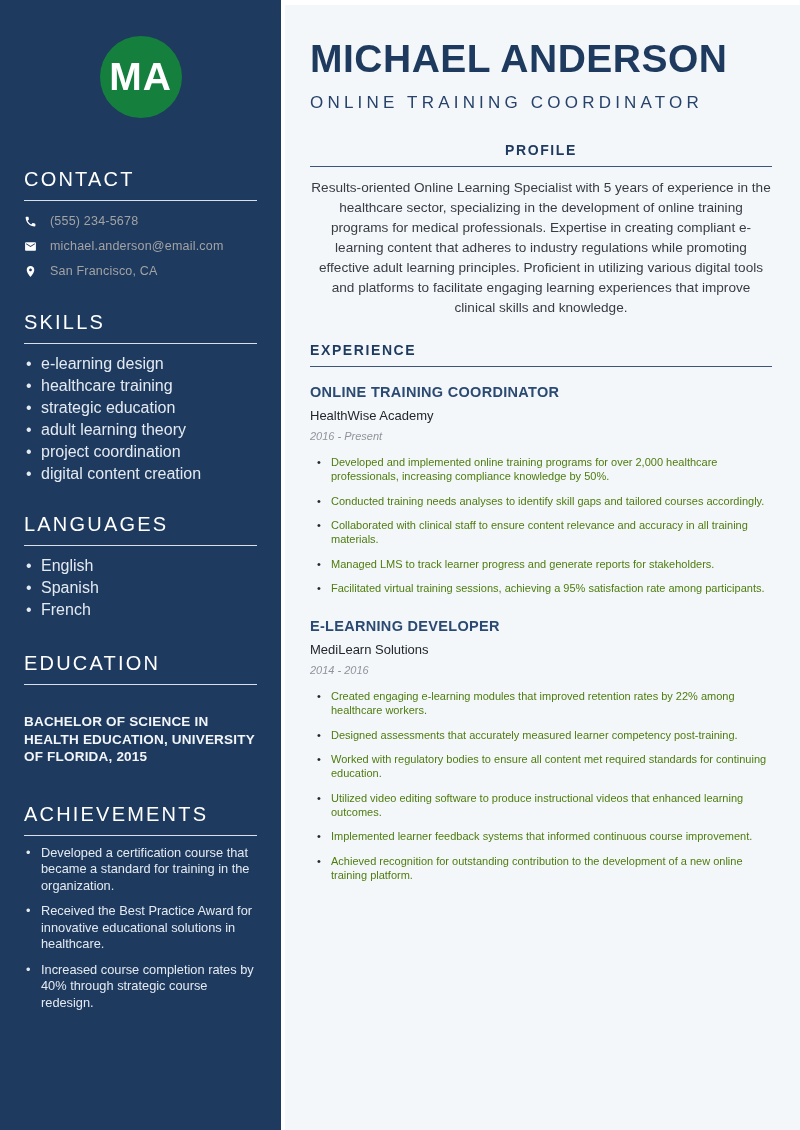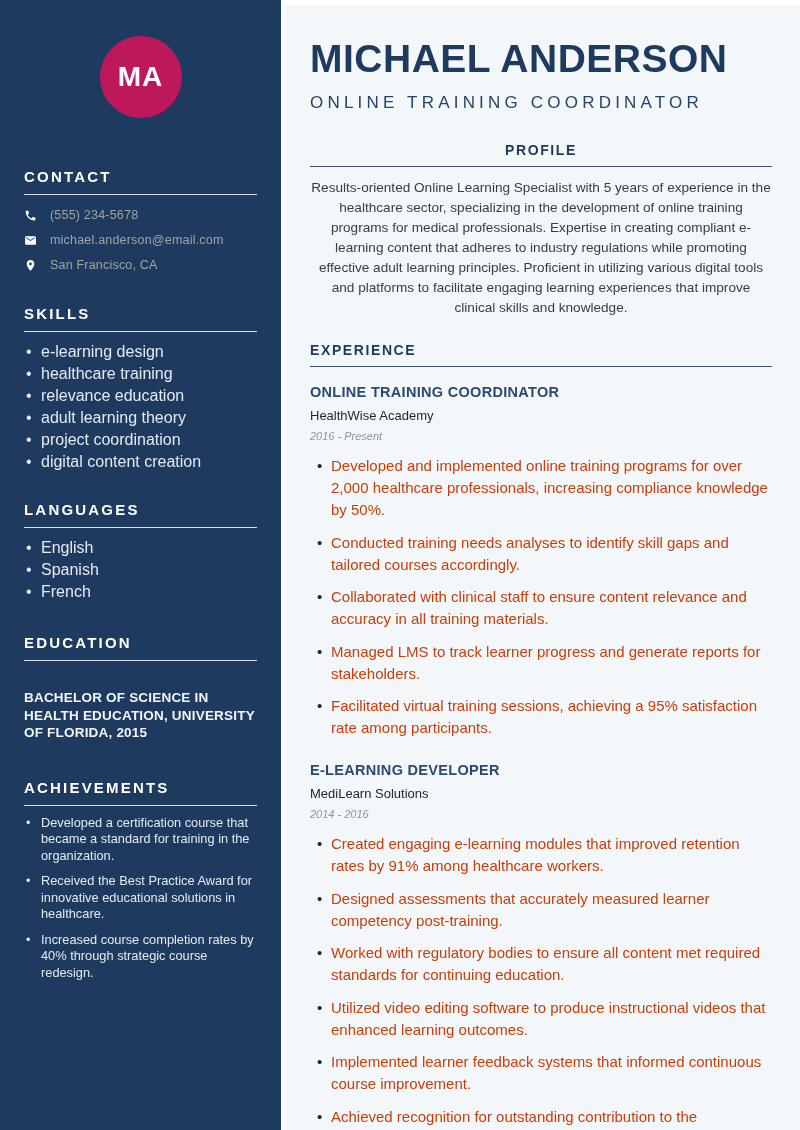--- a/index.html
+++ b/index.html
@@ -16,34 +16,34 @@
     position: absolute;
     left: 0; top: 0;
     width: 281px; height: 1130px;
     background: #1e3a5f;
     color: #e7ecf2;
     padding: 0 24px;
   }
   .avatar {
     width: 82px; height: 82px;
     border-radius: 50%;
-    background: #be185d;
+    background: #15803d;
     color: #ffffff;
-    font-size: 28px;
+    font-size: 39px;
     font-weight: bold;
     letter-spacing: 1px;
     display: flex;
     align-items: center;
     justify-content: center;
     margin: 36px auto 0 auto;
   }
   .side-heading {
     color: #ffffff;
-    font-size: 15px;
-    font-weight: bold;
+    font-size: 20px;
+    font-weight: normal;
     letter-spacing: 2.2px;
   }
   .side-divider {
     border: none;
     border-top: 1.5px solid #d9e0e9;
     margin-top: 9px;
   }
   .contact-section { margin-top: 50px; }
   .contact-list { margin-top: 13px; }
   .contact-row {
@@ -152,23 +152,23 @@
   .job-dates {
     margin-top: 7px;
     color: #8f949c;
     font-size: 11px;
     font-style: italic;
   }
   .job-bullets { margin-top: 13px; list-style: none; }
   .job-bullets li {
     position: relative;
     padding-left: 21px;
-    font-size: 15px;
-    line-height: 22px;
-    color: #c2410c;
+    font-size: 11px;
+    line-height: 14px;
+    color: #4d7c0f;
     margin-bottom: 10.5px;
   }
   .job-bullets li::before {
     content: "•";
     position: absolute;
     left: 7px;
     color: #23262c;
   }
 </style>
 </head>
@@ -204,21 +204,21 @@
     </div>
   </section>
 
   <section class="skills-section">
     <div class="side-heading">SKILLS</div>
     <hr class="side-divider">
     <ul class="side-list">
 
     <li>e-learning design</li>
         <li>healthcare training</li>
-        <li>relevance education</li>
+        <li>strategic education</li>
         <li>adult learning theory</li>
         <li>project coordination</li>
         <li>digital content creation</li>
       </ul>
   </section>
 
   <section class="languages-section">
     <div class="side-heading">LANGUAGES</div>
     <hr class="side-divider">
     <ul class="side-list">
@@ -274,21 +274,21 @@
           <li>Facilitated virtual training sessions, achieving a 95% satisfaction rate among participants.</li>
         </ul>
     </div>
 
     <div class="job">
       <div class="job-title">E-LEARNING DEVELOPER</div>
       <div class="job-company">MediLearn Solutions</div>
       <div class="job-dates">2014 - 2016</div>
       <ul class="job-bullets">
 
-      <li>Created engaging e-learning modules that improved retention rates by 91% among healthcare workers.</li>
+      <li>Created engaging e-learning modules that improved retention rates by 22% among healthcare workers.</li>
           <li>Designed assessments that accurately measured learner competency post-training.</li>
           <li>Worked with regulatory bodies to ensure all content met required standards for continuing education.</li>
           <li>Utilized video editing software to produce instructional videos that enhanced learning outcomes.</li>
           <li>Implemented learner feedback systems that informed continuous course improvement.</li>
           <li>Achieved recognition for outstanding contribution to the development of a new online training platform.</li>
         </ul>
     </div>
   </section>
 </main>
 

